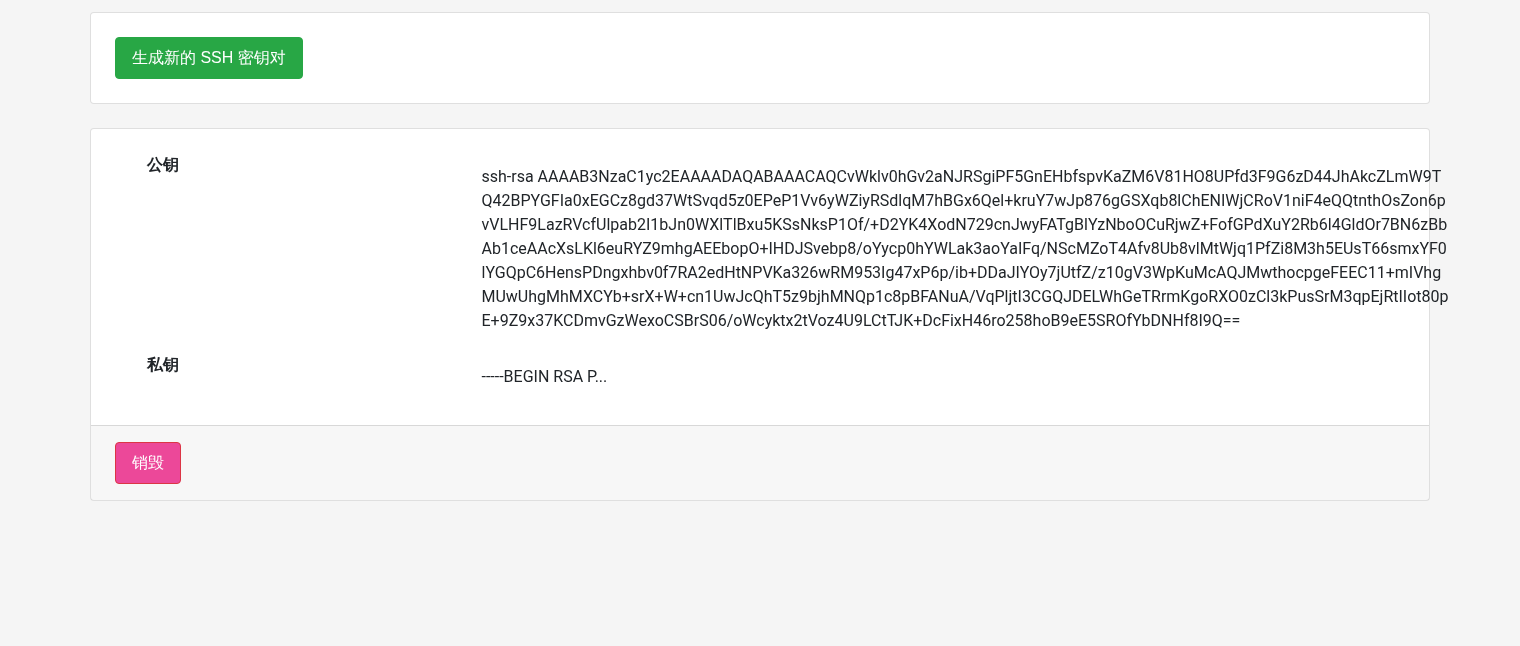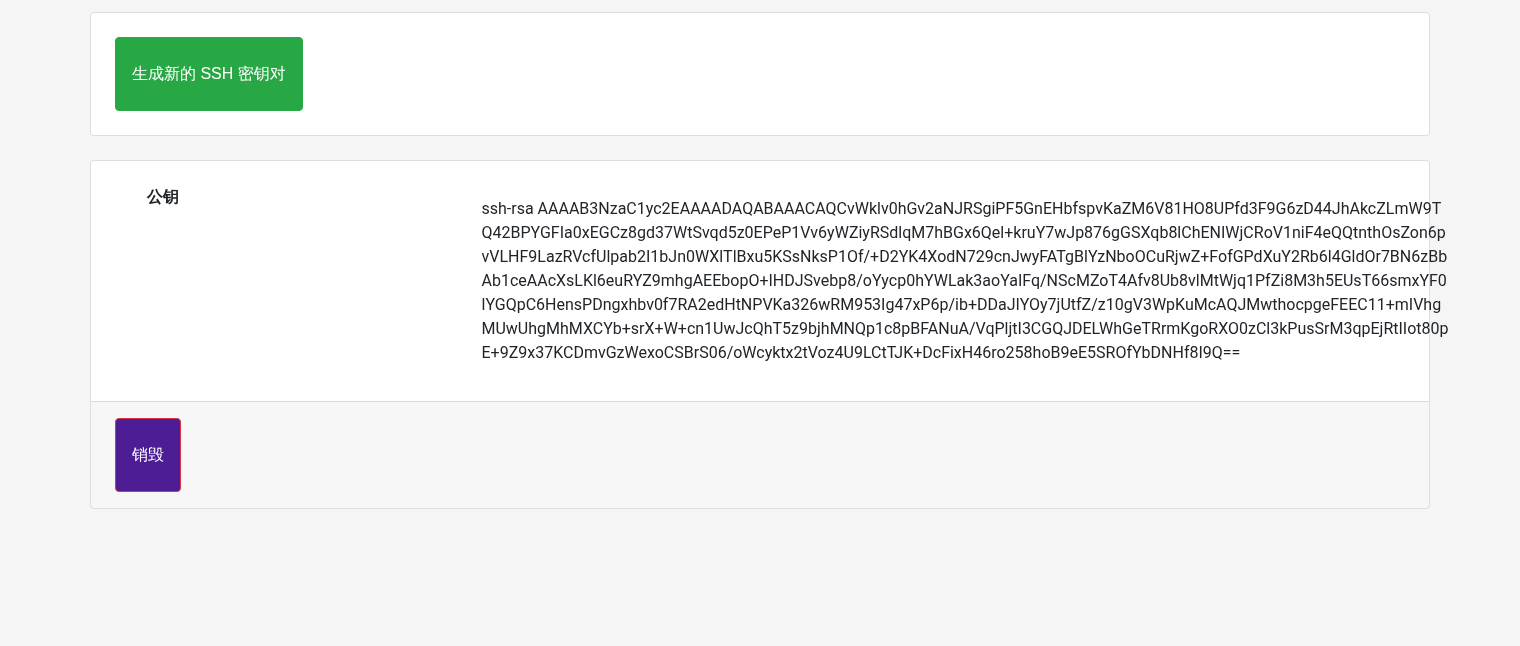--- a/index.html
+++ b/index.html
@@ -26,36 +26,36 @@
     .card-body {
       padding: 24px;
     }
     .btn {
       display: inline-block;
       font-weight: 400;
       text-align: center;
       vertical-align: middle;
       cursor: pointer;
       border: 1px solid transparent;
-      padding: 24px 16px;
+      padding: 8px 16px;
       font-size: 16px;
       line-height: 1.5;
       border-radius: 4px;
       color: #fff;
     }
     .btn-success {
       background-color: #28a745;
       border-color: #28a745;
     }
     .btn-primary {
       background-color: #007bff;
       border-color: #007bff;
     }
     .btn-danger {
-      background-color: #4c1d95;
+      background-color: #ec4899;
       border-color: #dc3545;
     }
     dl {
       margin: 0;
     }
     dt {
       font-weight: 700;
       flex: 0 0 25%;
       max-width: 25%;
       padding: 0;
@@ -95,19 +95,23 @@
     </div>
   </div>
 
   <div class="card">
     <div class="card-body">
       <dl>
         <div class="dl-item">
           <dt>公钥</dt>
           <dd>ssh-rsa AAAAB3NzaC1yc2EAAAADAQABAAACAQCvWklv0hGv2aNJRSgiPF5GnEHbfspvKaZM6V81HO8UPfd3F9G6zD44JhAkcZLmW9TQ42BPYGFIa0xEGCz8gd37WtSvqd5z0EPeP1Vv6yWZiyRSdlqM7hBGx6Qel+kruY7wJp876gGSXqb8lChENIWjCRoV1niF4eQQtnthOsZon6pvVLHF9LazRVcfUlpab2I1bJn0WXlTlBxu5KSsNksP1Of/+D2YK4XodN729cnJwyFATgBlYzNboOCuRjwZ+FofGPdXuY2Rb6l4GldOr7BN6zBbAb1ceAAcXsLKl6euRYZ9mhgAEEbopO+IHDJSvebp8/oYycp0hYWLak3aoYaIFq/NScMZoT4Afv8Ub8vlMtWjq1PfZi8M3h5EUsT66smxYF0lYGQpC6HensPDngxhbv0f7RA2edHtNPVKa326wRM953Ig47xP6p/ib+DDaJIYOy7jUtfZ/z10gV3WpKuMcAQJMwthocpgeFEEC11+mIVhgMUwUhgMhMXCYb+srX+W+cn1UwJcQhT5z9bjhMNQp1c8pBFANuA/VqPljtI3CGQJDELWhGeTRrmKgoRXO0zCl3kPusSrM3qpEjRtIIot80pE+9Z9x37KCDmvGzWexoCSBrS06/oWcyktx2tVoz4U9LCtTJK+DcFixH46ro258hoB9eE5SROfYbDNHf8I9Q==</dd>
         </div>
+        <div class="dl-item">
+          <dt>私钥</dt>
+          <dd>-----BEGIN RSA P...</dd>
+        </div>
       </dl>
     </div>
     <div class="card-footer">
       <button class="btn btn-danger">销毁</button>
     </div>
   </div>
 </div>
 
 </body></html>

